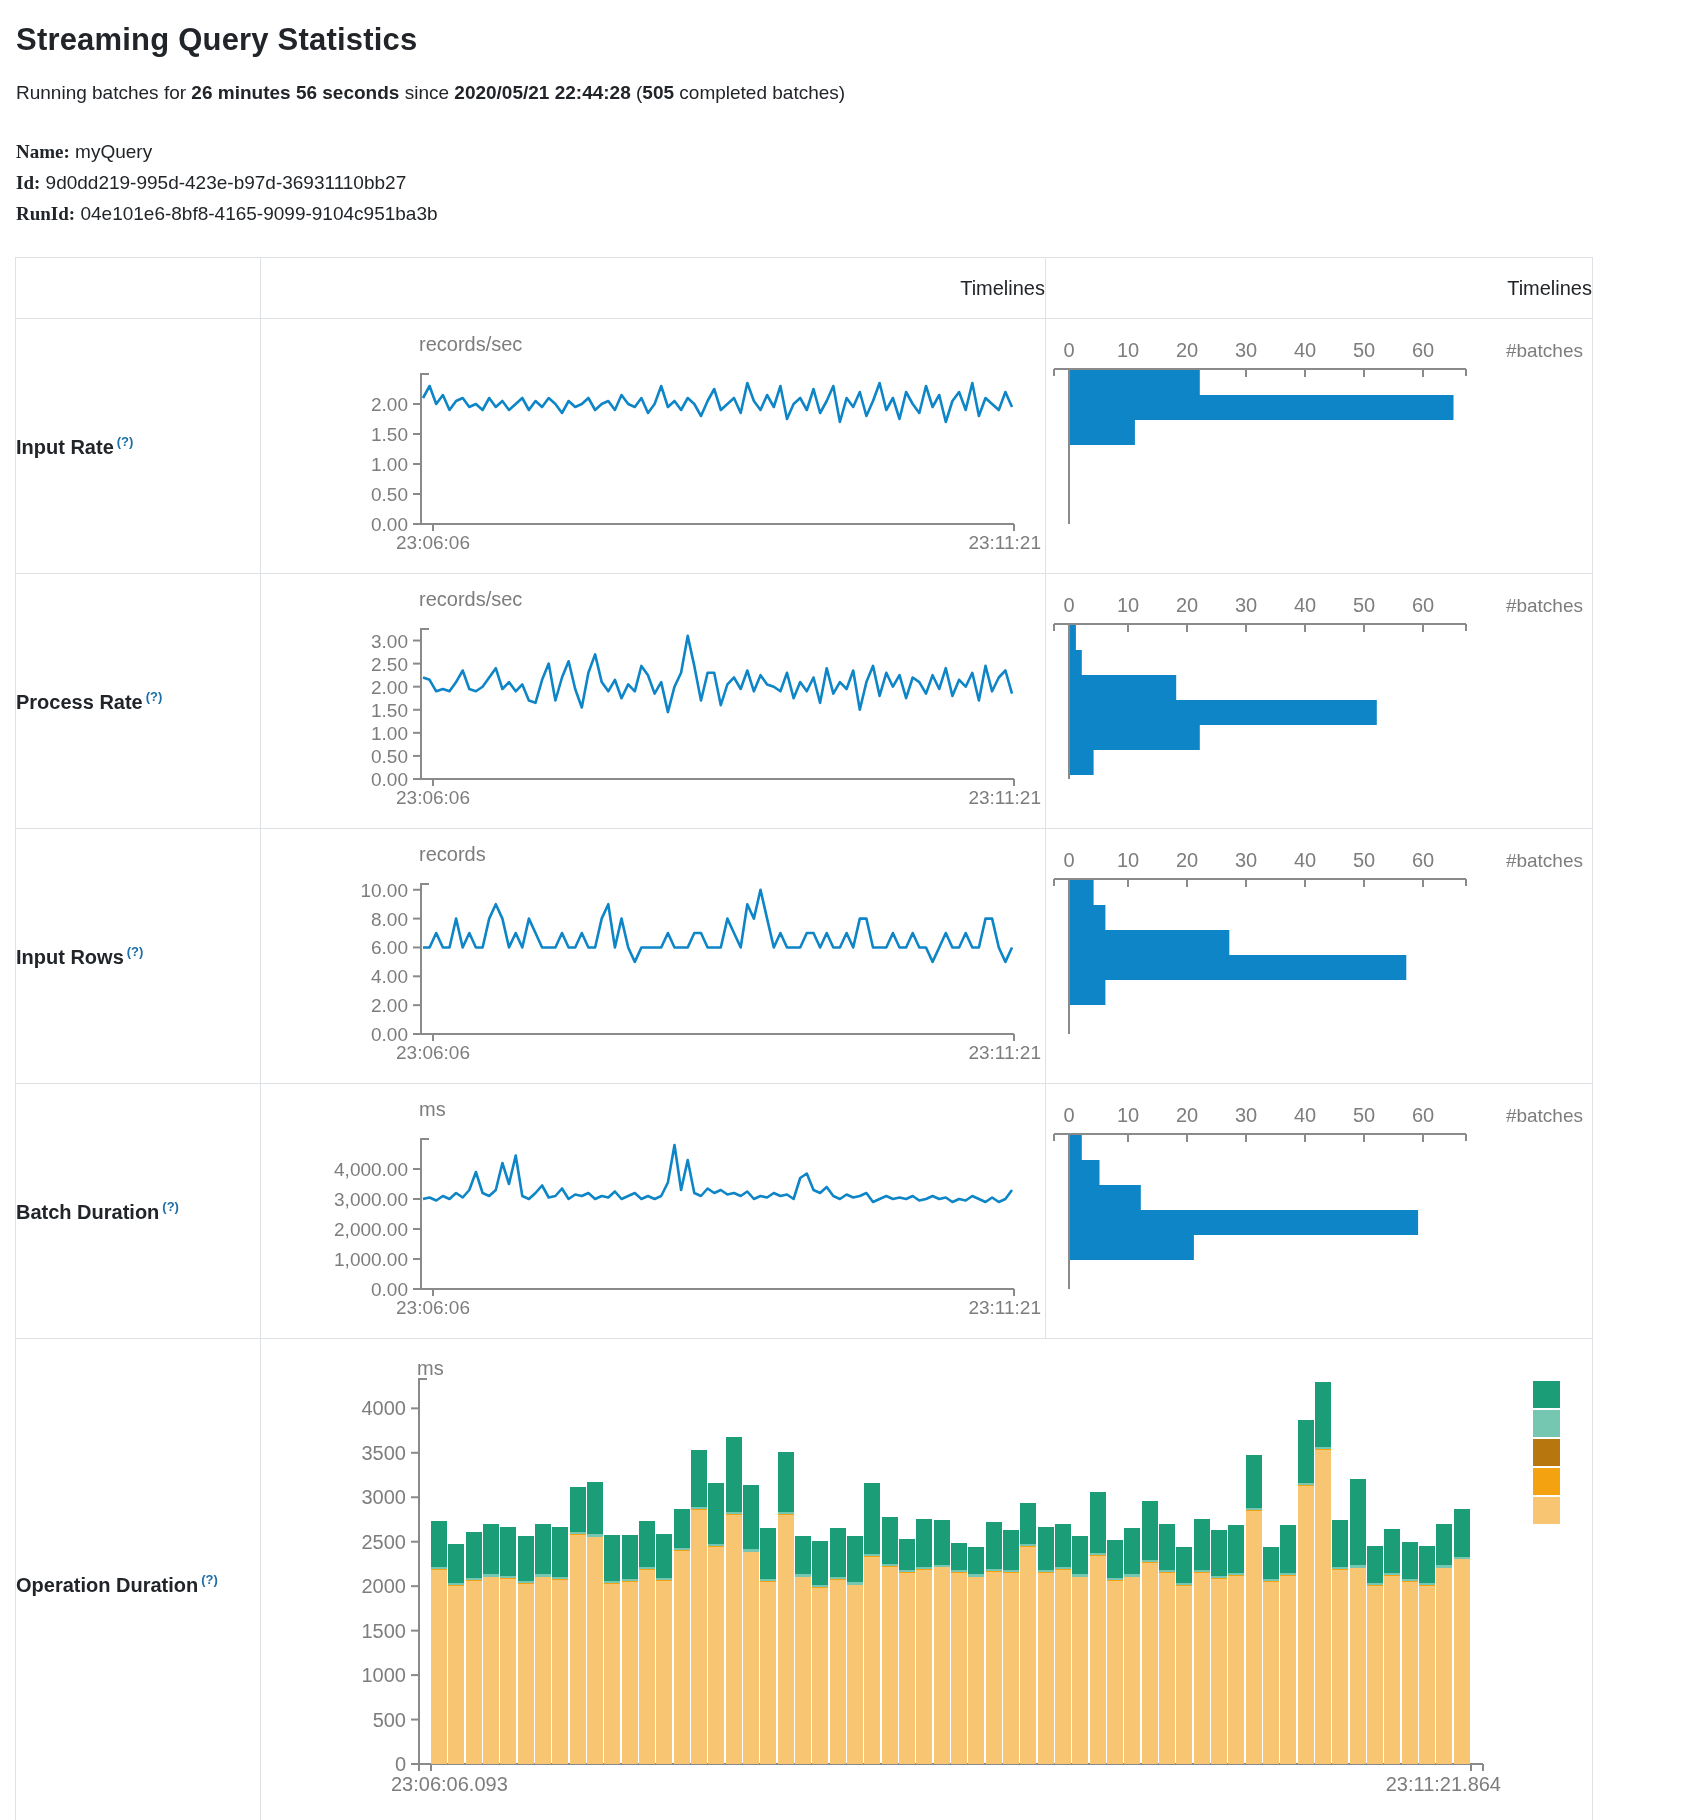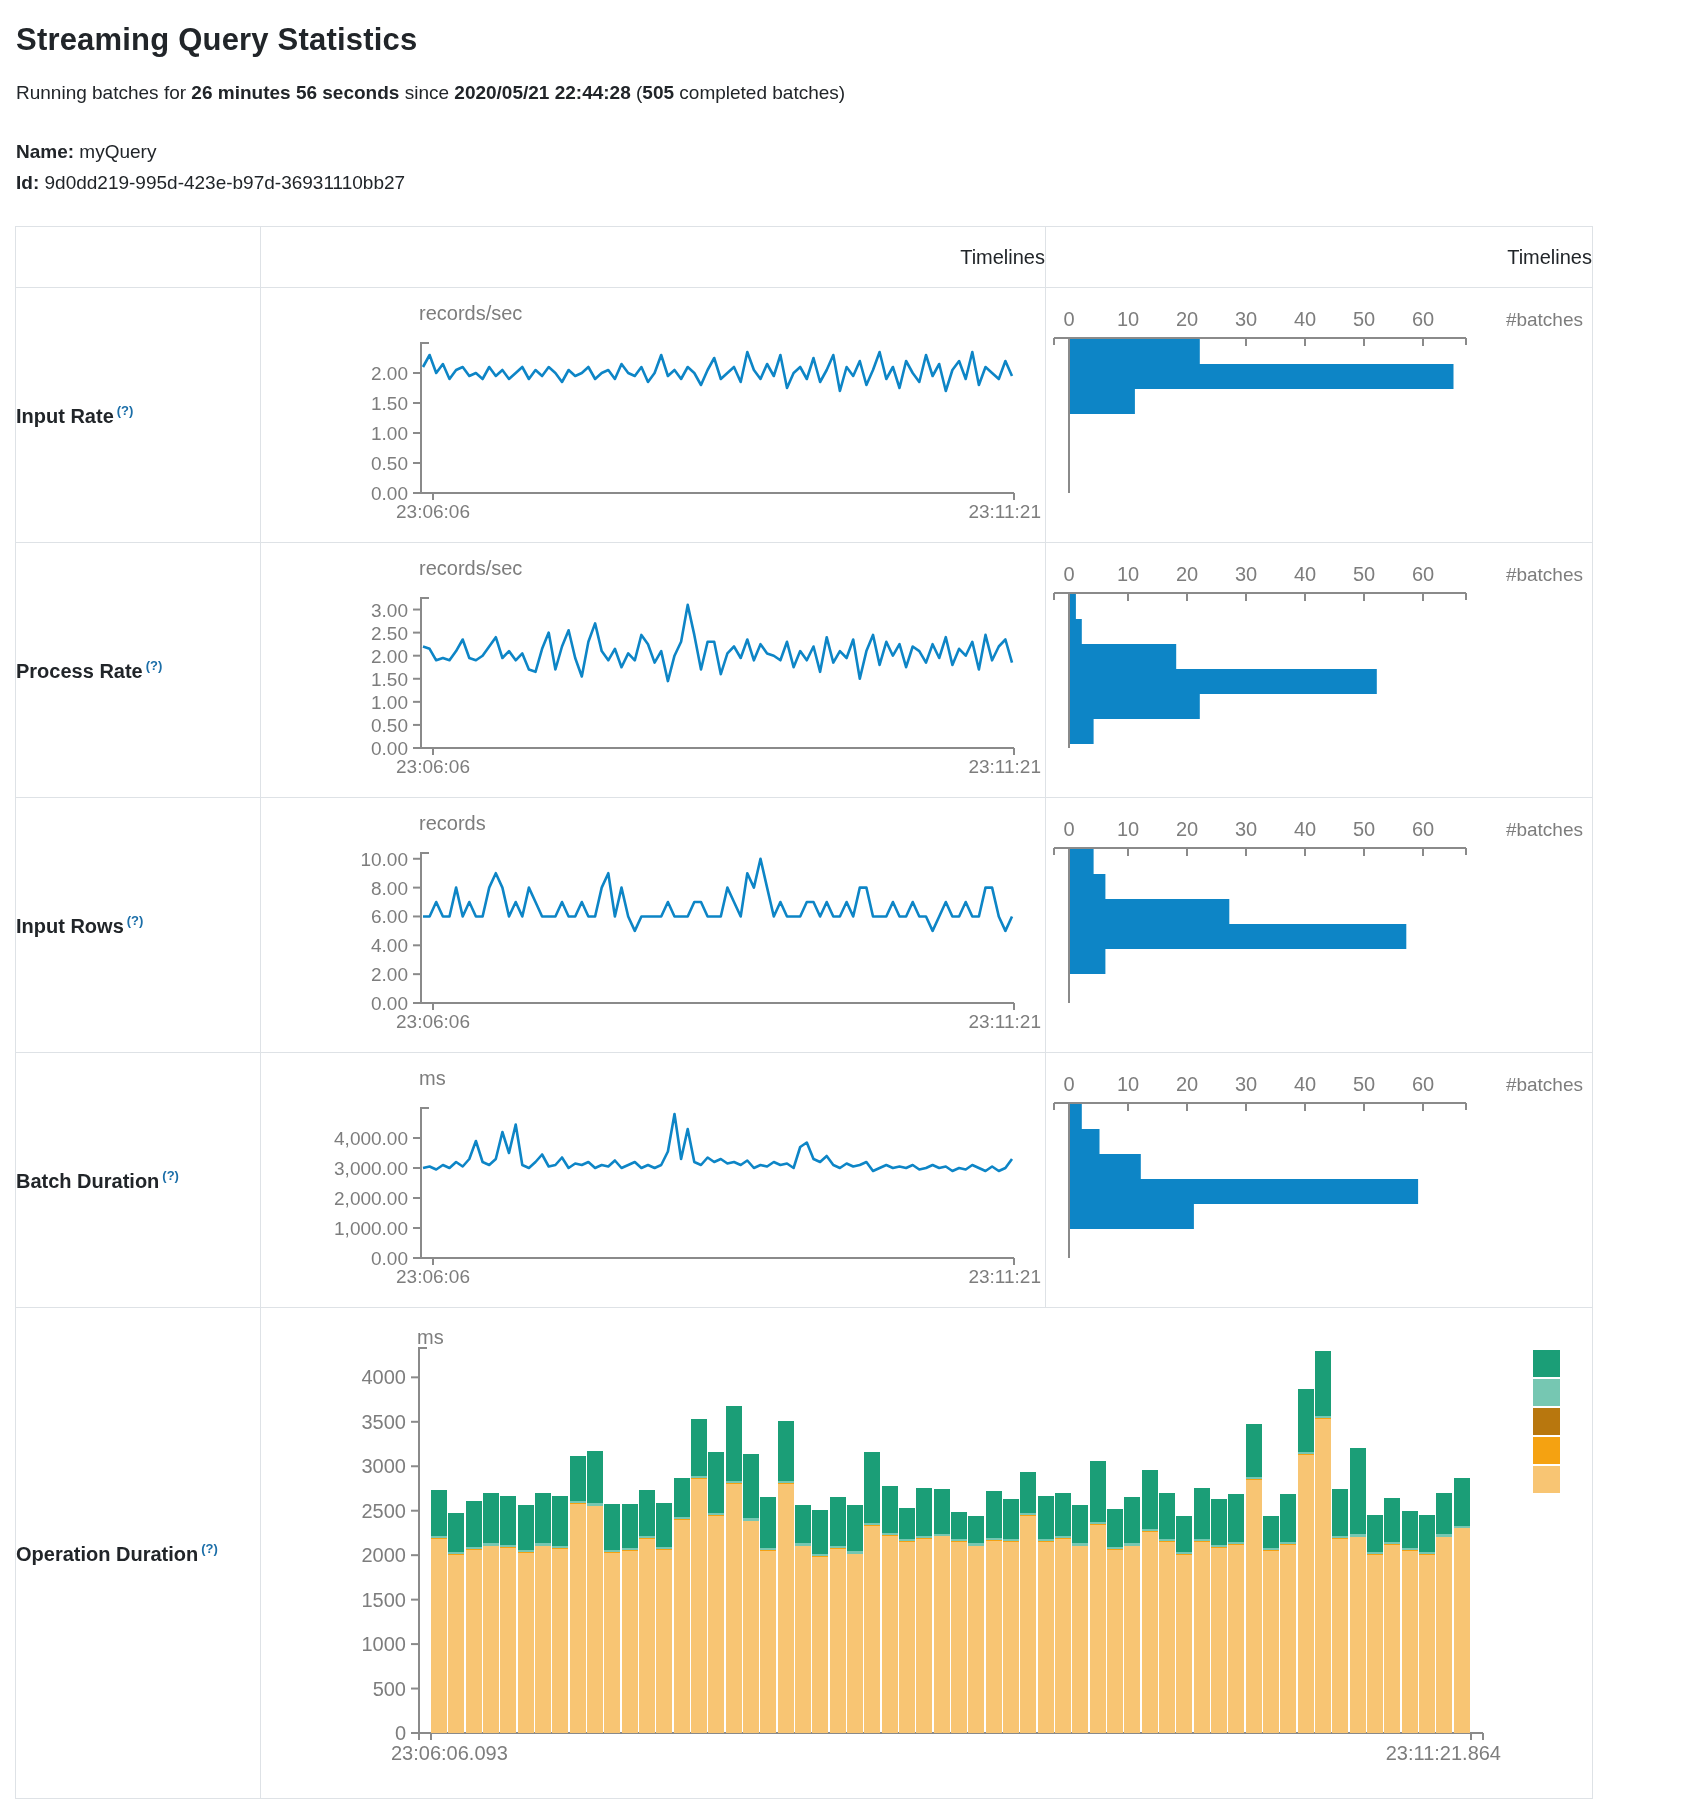--- a/index.html
+++ b/index.html
@@ -4,21 +4,21 @@
 <style>
   html,body{margin:0;padding:0;background:#fff;}
   body{width:1693px;height:1820px;overflow:hidden;
        font-family:"Liberation Sans","DejaVu Sans",sans-serif;color:#212529;}
   .page{position:relative;width:1602px;height:1820px;}
   .hdr{padding:14px 0 0 16px;}
   h1{margin:8px 0 0 0;font-size:31px;font-weight:bold;letter-spacing:.2px;}
   .subtitle{margin:24px 0 0 0;font-size:19px;}
   .subtitle b{font-weight:bold;}
   .query-info{margin-top:32px;font-size:19px;line-height:31px;}
-  .query-info b{font-weight:bold;}
+  .query-info b{font-weight:bold;font-family:Liberation Serif, serif;}
   table.stats{border-collapse:collapse;margin:28px 0 0 15px;table-layout:fixed;}
   table.stats th, table.stats td{border:1px solid #dee2e6;padding:0;vertical-align:middle;}
   th.c-label{width:245px;}
   th.c-tl{width:785px;}
   th.c-hist{width:547px;}
   thead th{height:61px;text-align:right;font-size:20px;font-weight:normal;padding-left:10px;box-sizing:border-box;}
   td.label-cell{padding-left:12px;font-size:20px;font-weight:bold;box-sizing:border-box;}
   td.chart-cell{position:relative;margin-top:36px;}
   sup.help{font-size:13px;font-weight:bold;color:#1b6ea8;margin-left:3px;}
   svg text{font-family:"Liberation Sans","DejaVu Sans",sans-serif;}
@@ -28,20 +28,21 @@
 </head>
 <body>
 
 <div class="page">
   <div class="hdr">
     <h1>Streaming Query Statistics</h1>
     <p class="subtitle"><span>Running batches for </span><b>26 minutes 56 seconds</b><span> since </span><b>2020/05/21 22:44:28</b><span> (</span><b>505</b><span> completed batches)</span></p>
     <div class="query-info">
       <div><b>Name:</b> <span>myQuery</span></div>
       <div><b>Id:</b> <span>9d0dd219-995d-423e-b97d-36931110bb27</span></div>
+      <div><b>RunId:</b> <span>04e101e6-8bf8-4165-9099-9104c951ba3b</span></div>
     </div>
   </div>
 
   <table class="stats">
     <thead>
       <tr>
         <th class="c-label"></th>
         <th class="c-tl">Timelines</th>
         <th class="c-hist">Timelines</th>
       </tr>

